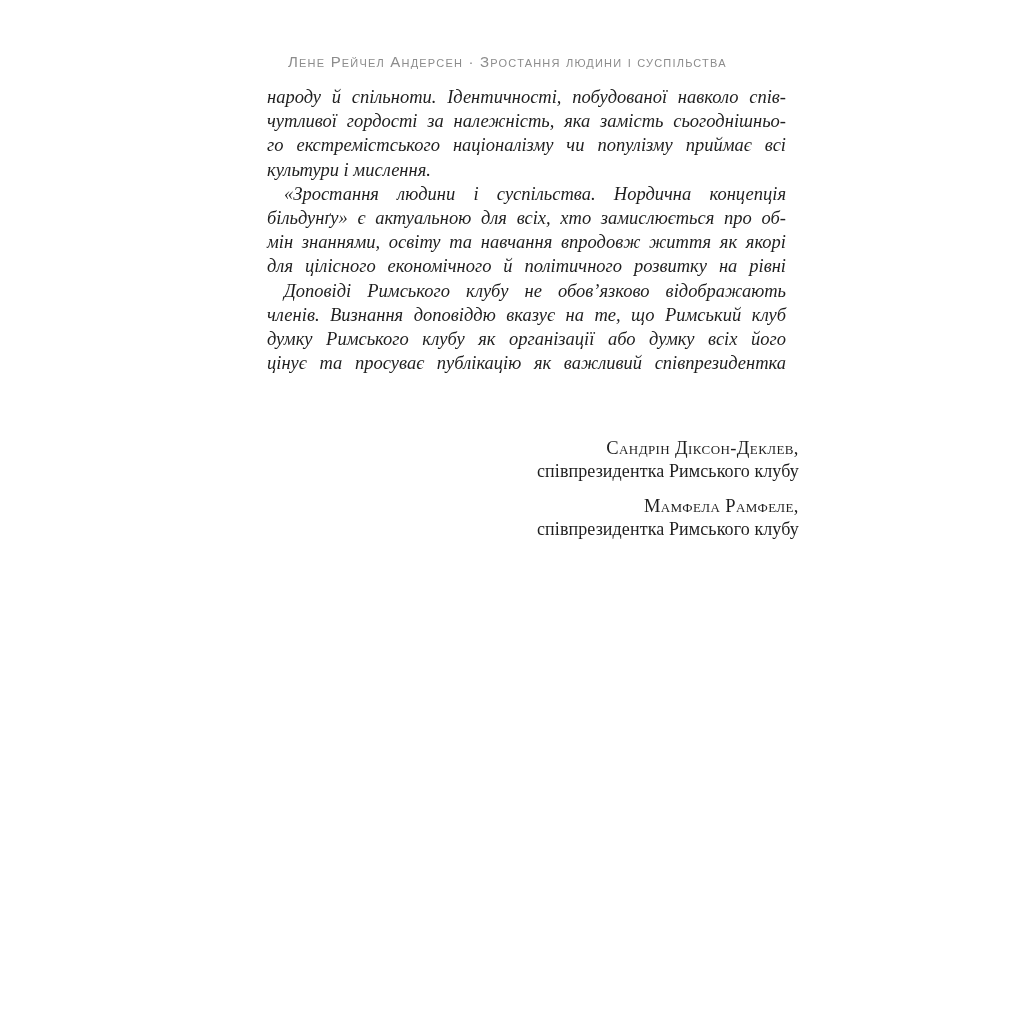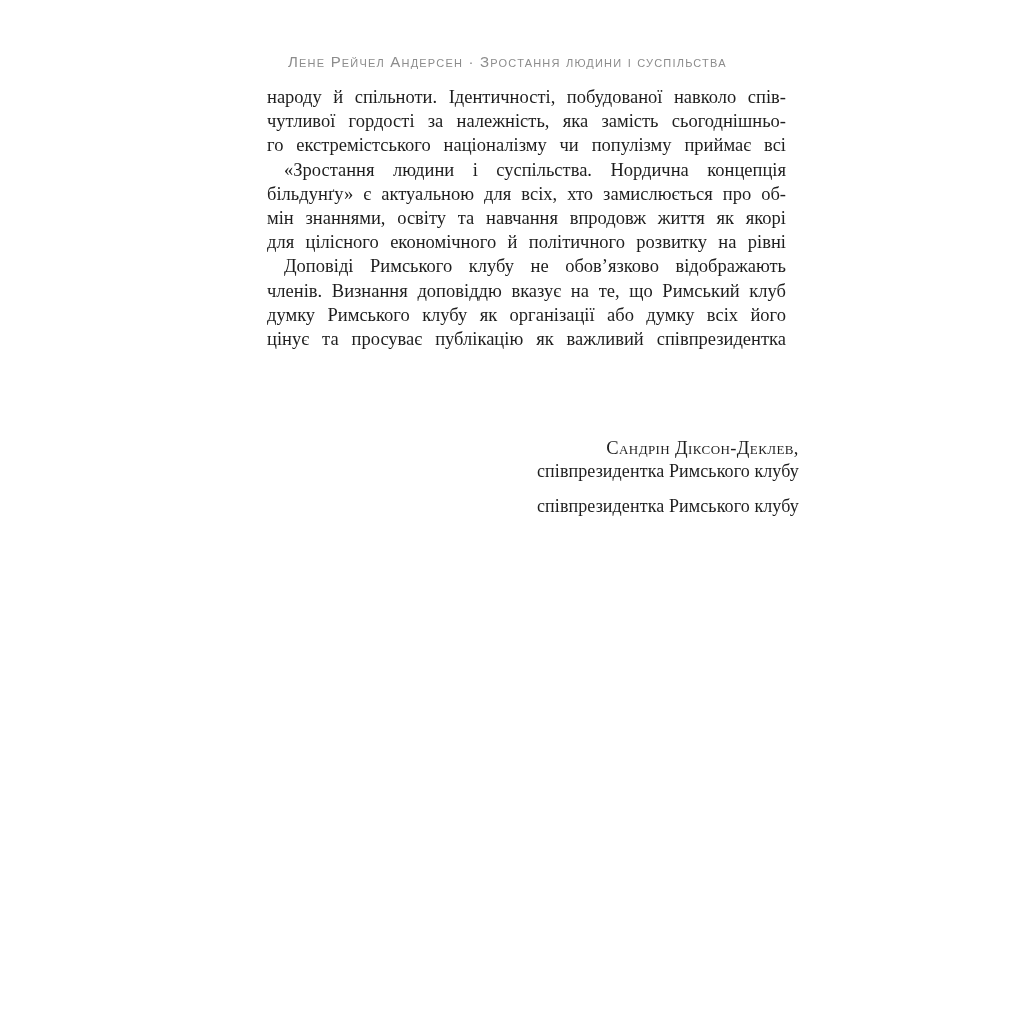--- a/index.html
+++ b/index.html
@@ -30,20 +30,21 @@
     white-space: nowrap;
   }
   .body-text {
     position: absolute;
     left: 267px; top: 85px;
     width: 519px;
     font-family: "Liberation Serif", "DejaVu Serif", serif;
     font-size: 18.5px;
     line-height: 24.2px;
     color: var(--body-text);
+    font-style: italic;
   }
   .line {
     text-align: justify;
     text-align-last: justify;
     white-space: normal;
   }
   .line.last { text-align-last: left; }
   .line.indent { text-indent: 17px; }
   .signatures {
     position: absolute;
@@ -66,20 +67,21 @@
 <body>
 
 <div class="page">
   <div class="running-header">Лене Рейчел Андерсен · Зростання людини і суспільства</div>
 
   <div class="body-text">
       <div class="paragraph">
         <div class="line">народу й спільноти. Ідентичності, побудованої навколо спів-</div>
         <div class="line">чутливої гордості за належність, яка замість сьогоднішньо-</div>
         <div class="line">го екстремістського націоналізму чи популізму приймає всі</div>
+        <div class="line last">культури і мислення.</div>
       </div>
       <div class="paragraph">
         <div class="line indent">«Зростання людини і суспільства. Нордична концепція</div>
         <div class="line">більдунґу» є актуальною для всіх, хто замислюється про об-</div>
         <div class="line">мін знаннями, освіту та навчання впродовж життя як якорі</div>
         <div class="line">для цілісного економічного й політичного розвитку на рівні</div>
       </div>
       <div class="paragraph">
         <div class="line indent">Доповіді Римського клубу не обов’язково відображають</div>
         <div class="line">членів. Визнання доповіддю вказує на те, що Римський клуб</div>
@@ -87,16 +89,17 @@
         <div class="line">цінує та просуває публікацію як важливий співпрезидентка</div>
       </div>
     </div>
 
   <div class="signatures">
       <div class="signature">
         <div class="sig-name">Сандрін Діксон-Деклев,</div>
         <div class="sig-role">співпрезидентка Римського клубу</div>
       </div>
       <div class="signature">
+        <div class="sig-name">Мамфела Рамфеле,</div>
         <div class="sig-role">співпрезидентка Римського клубу</div>
       </div>
     </div>
 </div>
 
 </body></html>

